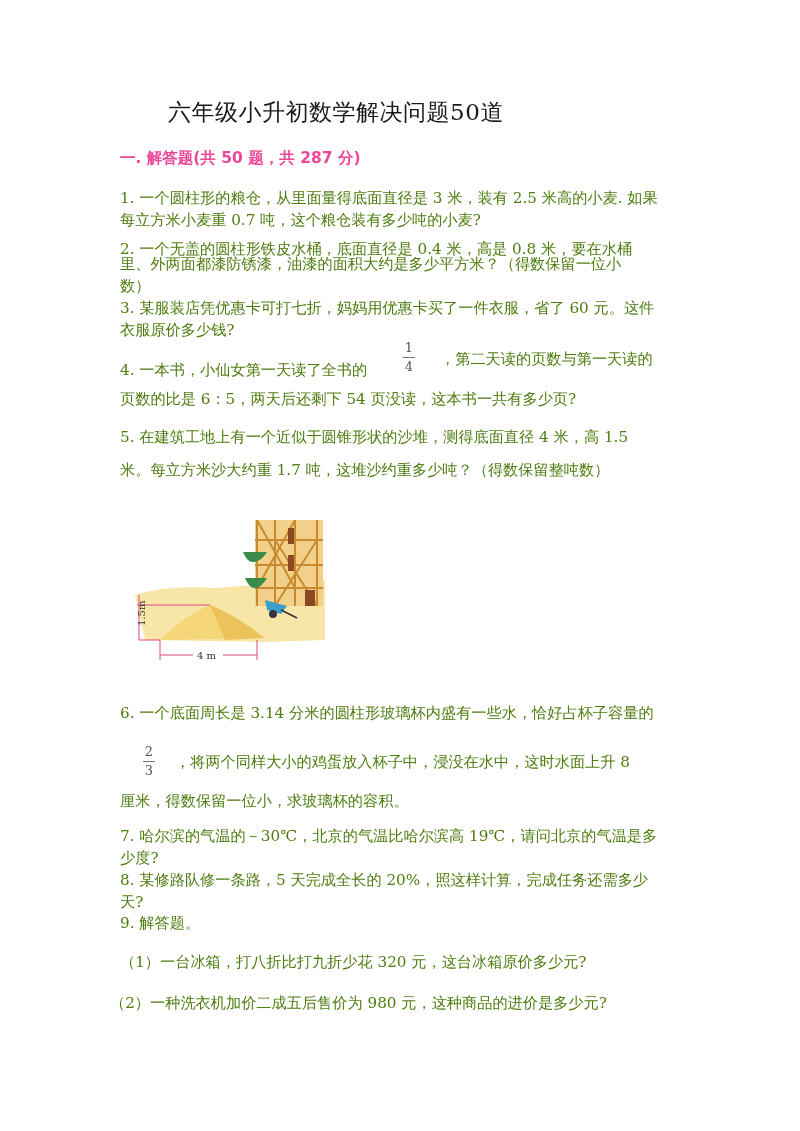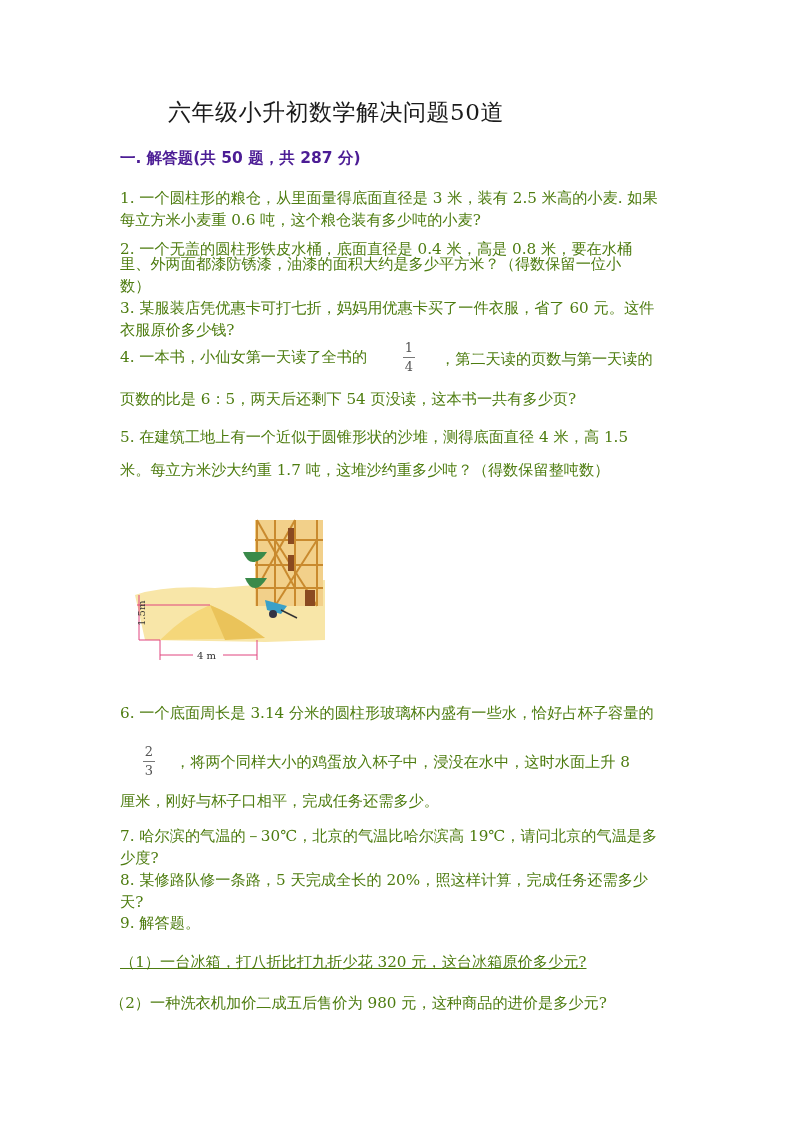--- a/index.html
+++ b/index.html
@@ -27,21 +27,21 @@
       text-align: center;
       font-size: 23px;
       letter-spacing: 0.5px;
       color: #1a1a1a;
     }
     .section-head {
       position: absolute;
       left: 120px;
       top: 148px;
       font-size: 15.5px;
-      color: #4c1d95;
+      color: #ec4899;
       font-family: "DejaVu Sans", "Liberation Sans", sans-serif;
       font-weight: bold;
     }
     .line {
       position: absolute;
       left: 120px;
       font-size: 15.2px;
       color: #4d7c0f;
       white-space: nowrap;
     }
@@ -71,30 +71,30 @@
   </style>
 </head>
 <body>
 
 <div class="page">
 
   <div class="title">六年级小升初数学解决问题50道</div>
   <div class="section-head">一. 解答题(共 50 题，共 287 分)</div>
 
   <div class="line" style="top:188px;">1. 一个圆柱形的粮仓，从里面量得底面直径是 3 米，装有 2.5 米高的小麦. 如果</div>
-  <div class="line" style="top:210px;">每立方米小麦重 0.6 吨，这个粮仓装有多少吨的小麦?</div>
+  <div class="line" style="top:210px;">每立方米小麦重 0.7 吨，这个粮仓装有多少吨的小麦?</div>
 
   <div class="line" style="top:232px;margin-top:7px;">2. 一个无盖的圆柱形铁皮水桶，底面直径是 0.4 米，高是 0.8 米，要在水桶</div>
   <div class="line" style="top:254px;">里、外两面都漆防锈漆，油漆的面积大约是多少平方米？（得数保留一位小</div>
   <div class="line" style="top:276px;">数）</div>
 
   <div class="line" style="top:298px;">3. 某服装店凭优惠卡可打七折，妈妈用优惠卡买了一件衣服，省了 60 元。这件</div>
   <div class="line" style="top:320px;">衣服原价多少钱?</div>
 
-  <div class="line" style="top:347px;">4. 一本书，小仙女第一天读了全书的</div>
+  <div class="line" style="top:360px;">4. 一本书，小仙女第一天读了全书的</div>
   <div class="frac" style="left:403px; top:341px;">
     <span>1</span>
     <span class="bar"></span>
     <span>4</span>
   </div>
   <div class="line" style="left:440px; top:349px;">，第二天读的页数与第一天读的</div>
   <div class="line" style="top:389px;">页数的比是 6：5，两天后还剩下 54 页没读，这本书一共有多少页?</div>
 
   <div class="line" style="top:427px;">5. 在建筑工地上有一个近似于圆锥形状的沙堆，测得底面直径 4 米，高 1.5</div>
   <div class="line" style="top:460px;">米。每立方米沙大约重 1.7 吨，这堆沙约重多少吨？（得数保留整吨数）</div>
@@ -146,25 +146,25 @@
     </svg>
   </div>
 
   <div class="line" style="top:703px;">6. 一个底面周长是 3.14 分米的圆柱形玻璃杯内盛有一些水，恰好占杯子容量的</div>
   <div class="frac" style="left:143px; top:745px;">
     <span>2</span>
     <span class="bar"></span>
     <span>3</span>
   </div>
   <div class="line" style="left:175px; top:752px;">，将两个同样大小的鸡蛋放入杯子中，浸没在水中，这时水面上升 8</div>
-  <div class="line" style="top:791px;">厘米，刚好与杯子口相平，完成任务还需多少。</div>
+  <div class="line" style="top:791px;">厘米，得数保留一位小，求玻璃杯的容积。</div>
 
   <div class="line" style="top:826px;">7. 哈尔滨的气温的－30℃，北京的气温比哈尔滨高 19℃，请问北京的气温是多</div>
   <div class="line" style="top:848px;">少度?</div>
 
   <div class="line" style="top:870px;">8. 某修路队修一条路，5 天完成全长的 20%，照这样计算，完成任务还需多少</div>
   <div class="line" style="top:892px;">天?</div>
 
   <div class="line" style="top:913px;">9. 解答题。</div>
-  <div class="line" style="left:120px; top:952px;text-decoration:underline;">（1）一台冰箱，打八折比打九折少花 320 元，这台冰箱原价多少元?</div>
+  <div class="line" style="left:120px; top:952px;">（1）一台冰箱，打八折比打九折少花 320 元，这台冰箱原价多少元?</div>
   <div class="line" style="left:110px; top:993px;">（2）一种洗衣机加价二成五后售价为 980 元，这种商品的进价是多少元?</div>
 
 </div>
 
 </body></html>

